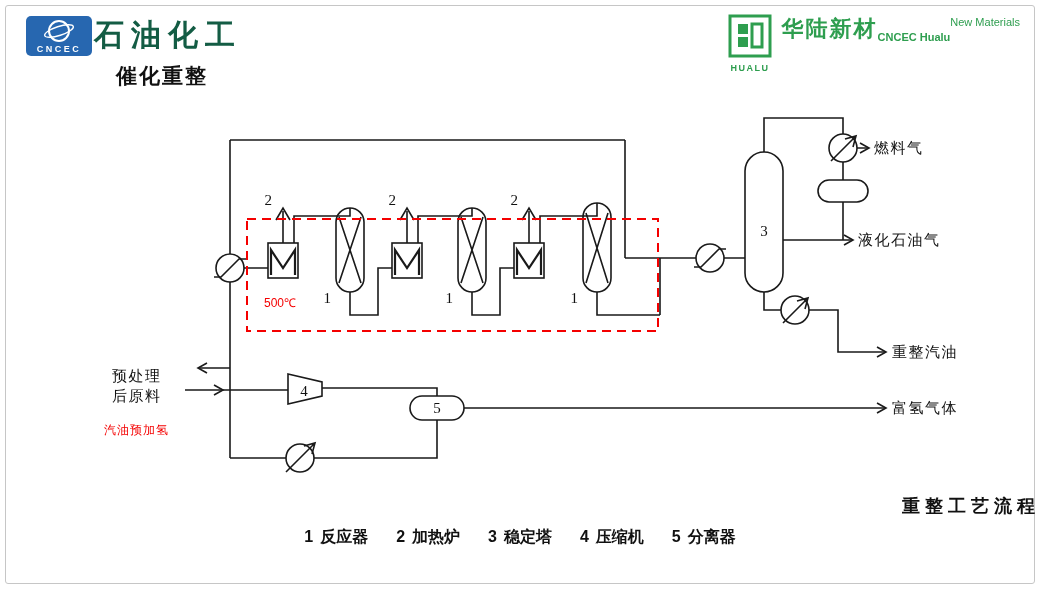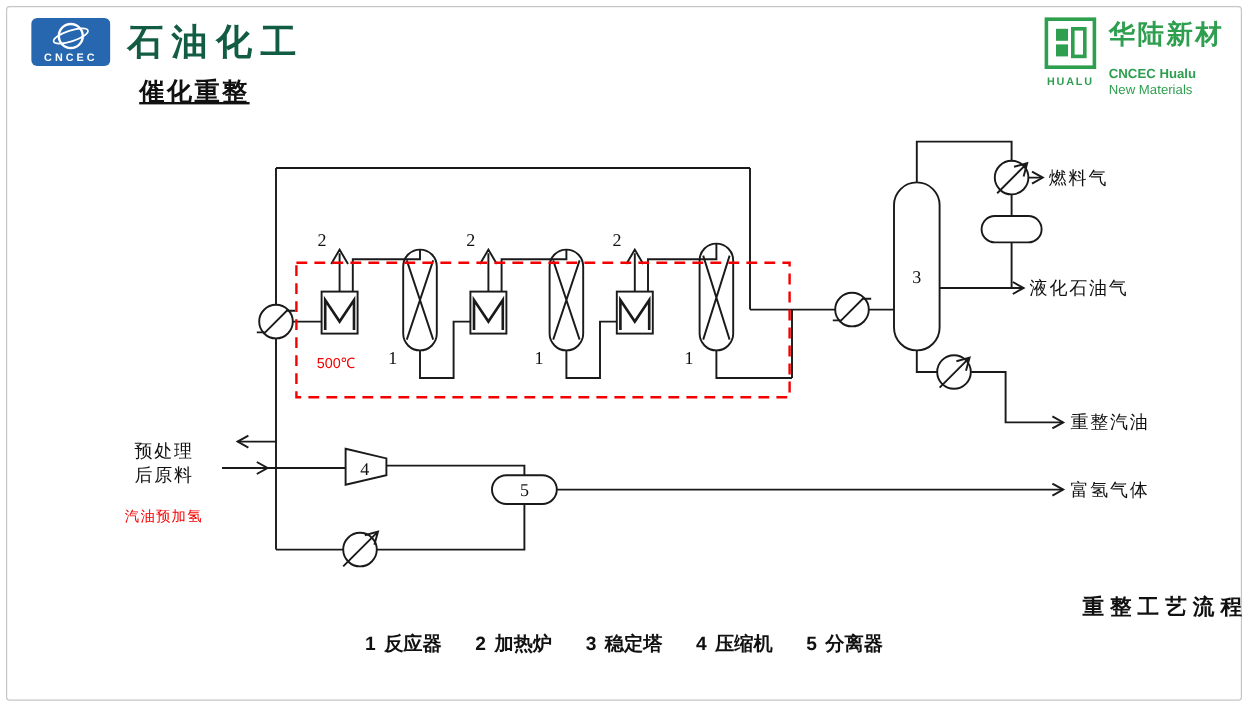--- a/index.html
+++ b/index.html
@@ -9,40 +9,40 @@
     font-family:"Liberation Sans", sans-serif;
   }
   .slide { position:relative; width:1040px; height:589px; background:#fff; }
   .frame {
     position:absolute; inset:5px; border:1px solid #c6c6c6;
     border-radius:3px; pointer-events:none;
   }
   
   .header-left {
     position:absolute; left:26px; top:15px;
-    display:flex; gap:14px;
+    display:flex; align-items:center; gap:2px;
   }
   .brand-cn {
     font-family:Liberation Sans, sans-serif;
     font-size:30px; font-weight:bold; color:#135c44; letter-spacing:7px;
   }
   
   .header-right {
     position:absolute; right:20px; top:14px;
     display:flex; align-items:flex-start; gap:9px;
   }
   .hualu-logo-wrap { display:flex; flex-direction:column; align-items:flex-start;margin-left:24px; }
-  .hualu-text { display:flex; flex-direction:column; line-height:1.15; padding-top:2px; }
+  .hualu-text { display:flex; flex-direction:row; line-height:1.15; padding-top:2px; }
   .hualu-name { font-size:22px; font-weight:bold; color:#2e9e4f; letter-spacing:2px; }
   .hualu-sub1 { font-size:11px; font-weight:bold; color:#2e9e4f; margin-top:15px; }
   .hualu-sub2 { font-size:11px; color:#2e9e4f; }
   
   .title {
     position:absolute; left:116px; top:62px;
-    font-size:21px; font-weight:bold; color:#111; letter-spacing:2px;text-decoration:underline;
+    font-size:21px; font-weight:bold; color:#111; letter-spacing:2px;
   }
   .diagram {
     position:absolute; left:0; top:0; width:1040px; height:589px;
   }
   .caption {
     position:absolute; left:0; top:494px; width:100%;
     text-align:right; font-size:18px; font-weight:bold;
     letter-spacing:5px; color:#111;
   }
   .legend {

